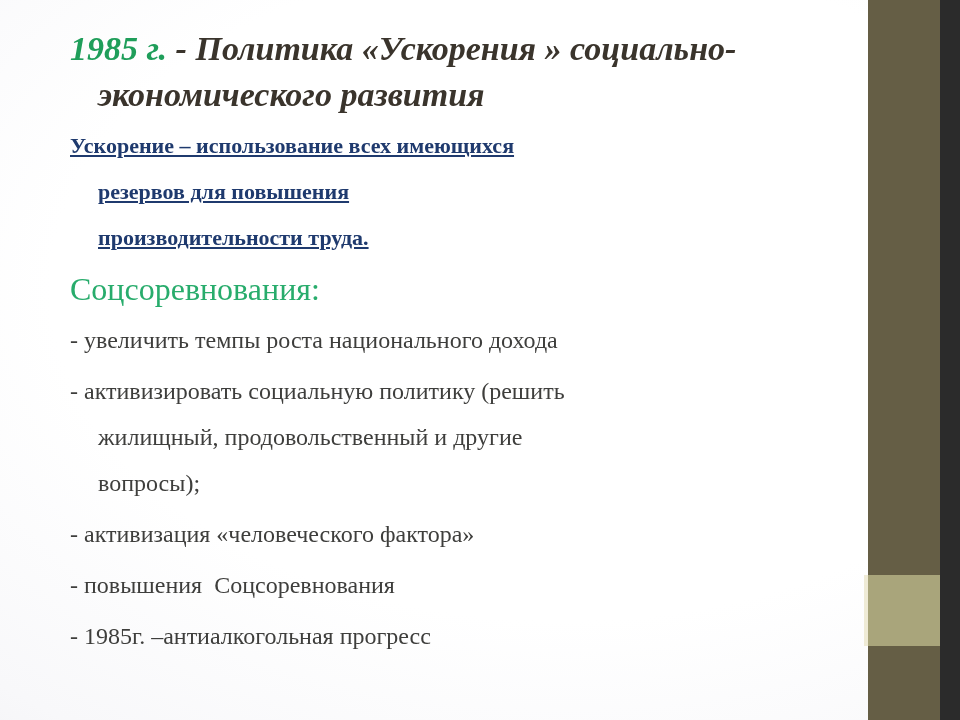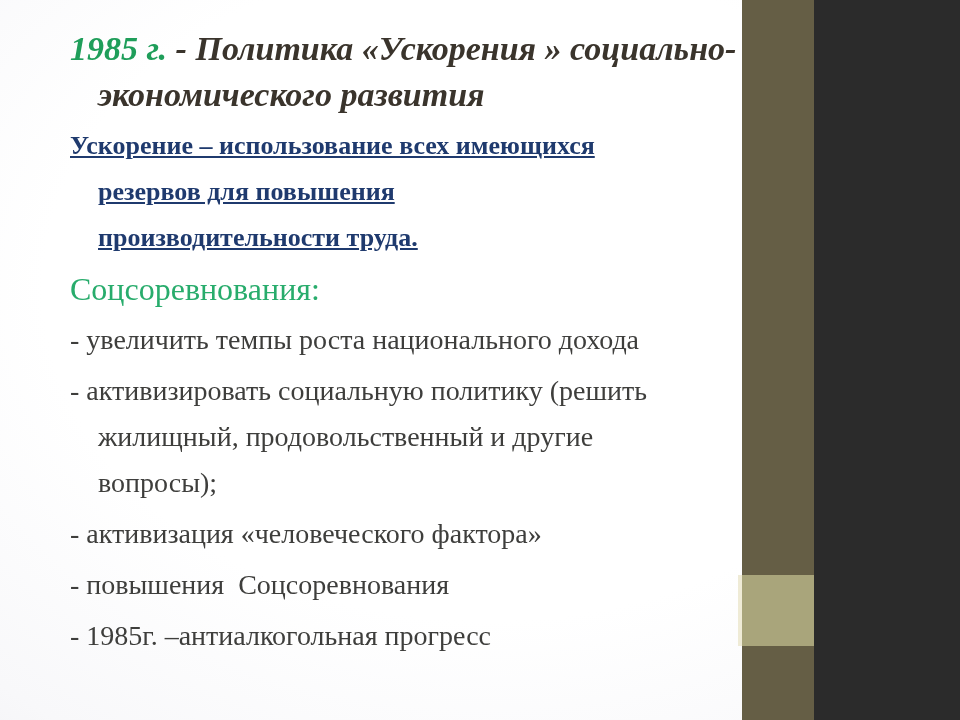--- a/index.html
+++ b/index.html
@@ -1,19 +1,19 @@
 <!DOCTYPE html>
 <html style="--year-green: #1f9e5a; --lead-green: #28ac6c; --title-dark: #3a342c; --definition-blue: #1f3a6e; --body-dark: #3e3e3c; --strip-dark: #655e45; --strip-accent: #a9a57b; --accent-edge: #efebd6;"><head>
 <meta charset="utf-8">
 <style>
   html, body { margin: 0; padding: 0; background: #2b2b2b; }
 
   .slide {
     position: relative;
-    width: 814px;
+    width: 940px;
     height: 720px;
     overflow: hidden;
     background: radial-gradient(ellipse 130% 110% at 60% 40%,
                 #ffffff 42%, #f8f8fa 68%, #e8e8ec 100%);
     font-family: "Liberation Serif", "DejaVu Serif", serif;
   }
 
   .content {
     position: absolute;
     left: 70px;
@@ -31,33 +31,33 @@
 
   .title-para {
     font-size: 34px;
     font-weight: bold;
     font-style: italic;
     color: var(--title-dark, #3a342c);
   }
   .title-year { color: var(--year-green, #1f9e5a); }
 
   .definition-para {
-    font-size: 26px;
+    font-size: 22px;
     font-weight: bold;
     color: var(--definition-blue, #1f3a6e);
     text-decoration: underline;
   }
 
   .lead-para {
     font-size: 32px;
     color: var(--lead-green, #28ac6c);
   }
 
   .bullet-para {
-    font-size: 28px;
+    font-size: 24px;
     color: var(--body-dark, #3e3e3c);
   }
 
   .side-strip {
     position: absolute;
     top: 0;
     right: 0;
     width: 72px;
     height: 720px;
     background: var(--strip-dark, #655e45);

